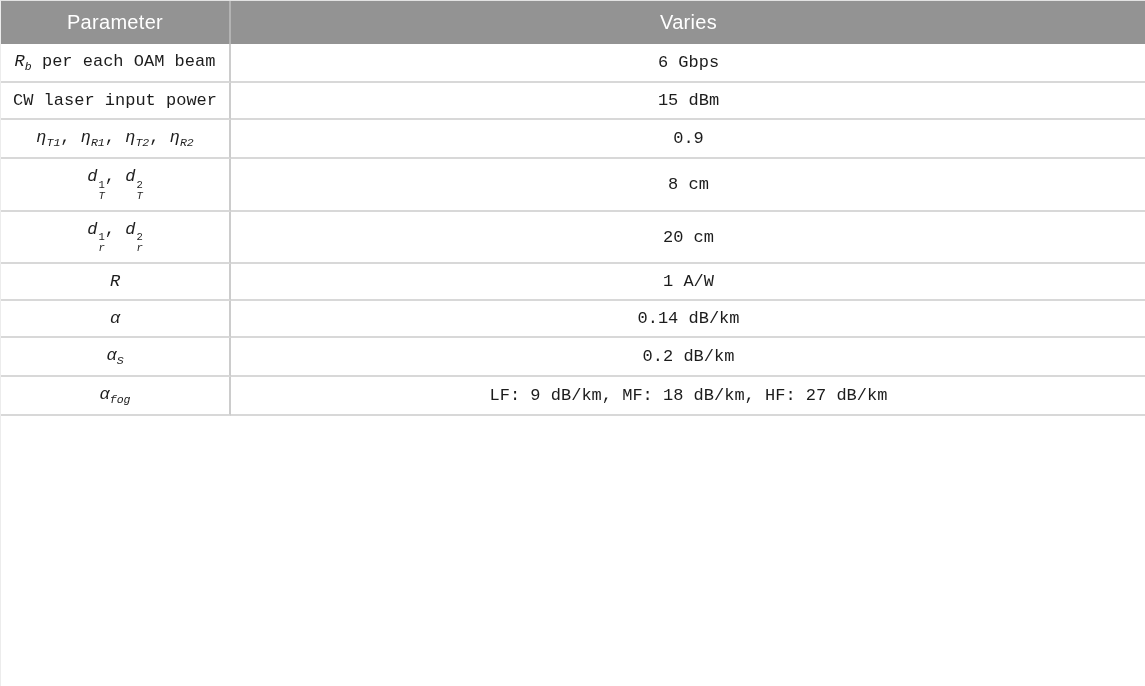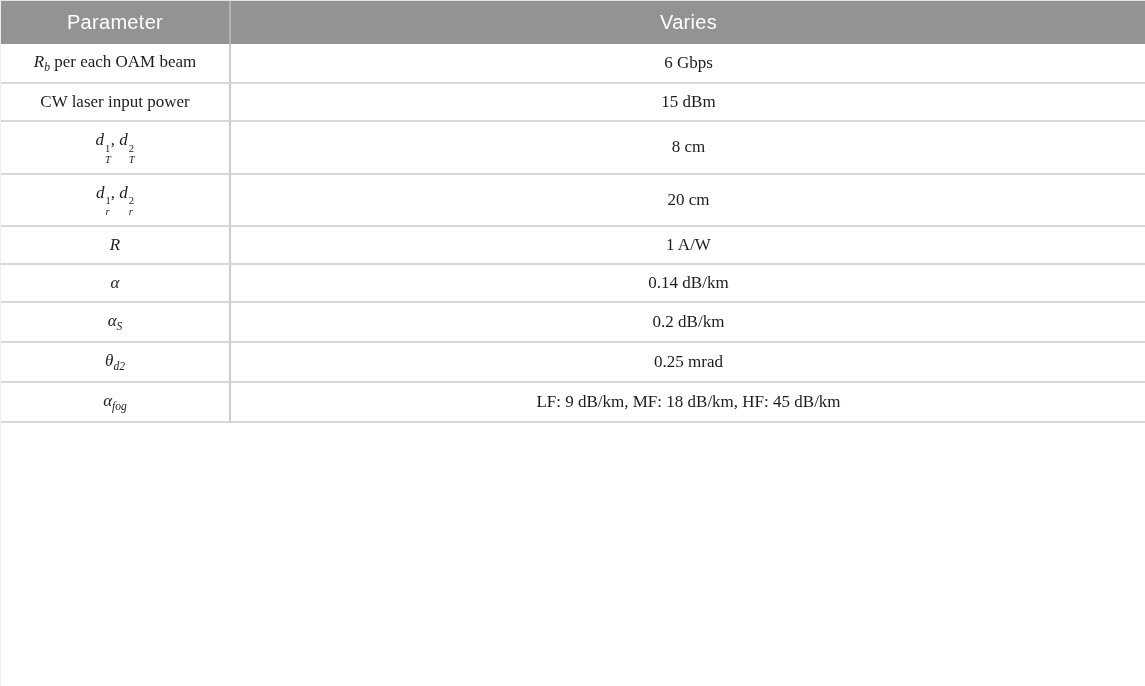--- a/index.html
+++ b/index.html
@@ -43,21 +43,21 @@
     letter-spacing: 0.3px;
     text-align: center;
     vertical-align: middle;
     padding: 0;
   }
   th.param { border-right: 2px solid var(--header-divider); }
   td {
     height: 34px;
     background: var(--cell-bg);
     border-bottom: 2px solid var(--row-border);
-    font-family: Liberation Serif, serif;
+    font-family: Liberation Mono, monospace;
     font-size: 17px;
     color: var(--text);
     text-align: center;
     vertical-align: middle;
     padding: 8px 6px;
     white-space: nowrap;
     overflow: hidden;
   }
   td.param { border-right: 2px solid var(--column-divider); }
   .seg-n { font-style: normal; }
@@ -97,20 +97,24 @@
     <tbody id="tbody">
         <tr>
           <td class="param"><span class="seg-i">R</span><span class="seg-sub">b</span><span class="seg-n"> per each OAM beam</span></td>
           <td class="value">6 Gbps</td>
         </tr>
         <tr>
           <td class="param"><span class="seg-n">CW laser input power</span></td>
           <td class="value">15 dBm</td>
         </tr>
         <tr>
+          <td class="param"><span class="seg-i">η</span><span class="seg-sub">T1</span><span class="seg-n">, </span><span class="seg-i">η</span><span class="seg-sub">R1</span><span class="seg-n">, </span><span class="seg-i">η</span><span class="seg-sub">T2</span><span class="seg-n">, </span><span class="seg-i">η</span><span class="seg-sub">R2</span></td>
+          <td class="value">0.9</td>
+        </tr>
+        <tr>
           <td class="param"><span class="seg-i">d</span><span class="seg-ss">
               <span class="sup">1</span>
               <span class="sub">T</span>
             </span><span class="seg-n">, </span><span class="seg-i">d</span><span class="seg-ss">
               <span class="sup">2</span>
               <span class="sub">T</span>
             </span></td>
           <td class="value">8 cm</td>
         </tr>
         <tr>
@@ -129,22 +133,18 @@
         </tr>
         <tr>
           <td class="param"><span class="seg-i">α</span></td>
           <td class="value">0.14 dB/km</td>
         </tr>
         <tr>
           <td class="param"><span class="seg-i">α</span><span class="seg-sub">S</span></td>
           <td class="value">0.2 dB/km</td>
         </tr>
         <tr>
-          <td class="param"><span class="seg-i">θ</span><span class="seg-sub">d2</span></td>
-          <td class="value">0.25 mrad</td>
-        </tr>
-        <tr>
           <td class="param"><span class="seg-i">α</span><span class="seg-sub">fog</span></td>
-          <td class="value">LF: 9 dB/km, MF: 18 dB/km, HF: 45 dB/km</td>
+          <td class="value">LF: 9 dB/km, MF: 18 dB/km, HF: 27 dB/km</td>
         </tr>
       </tbody>
   </table>
 </div>
 
 </body></html>

